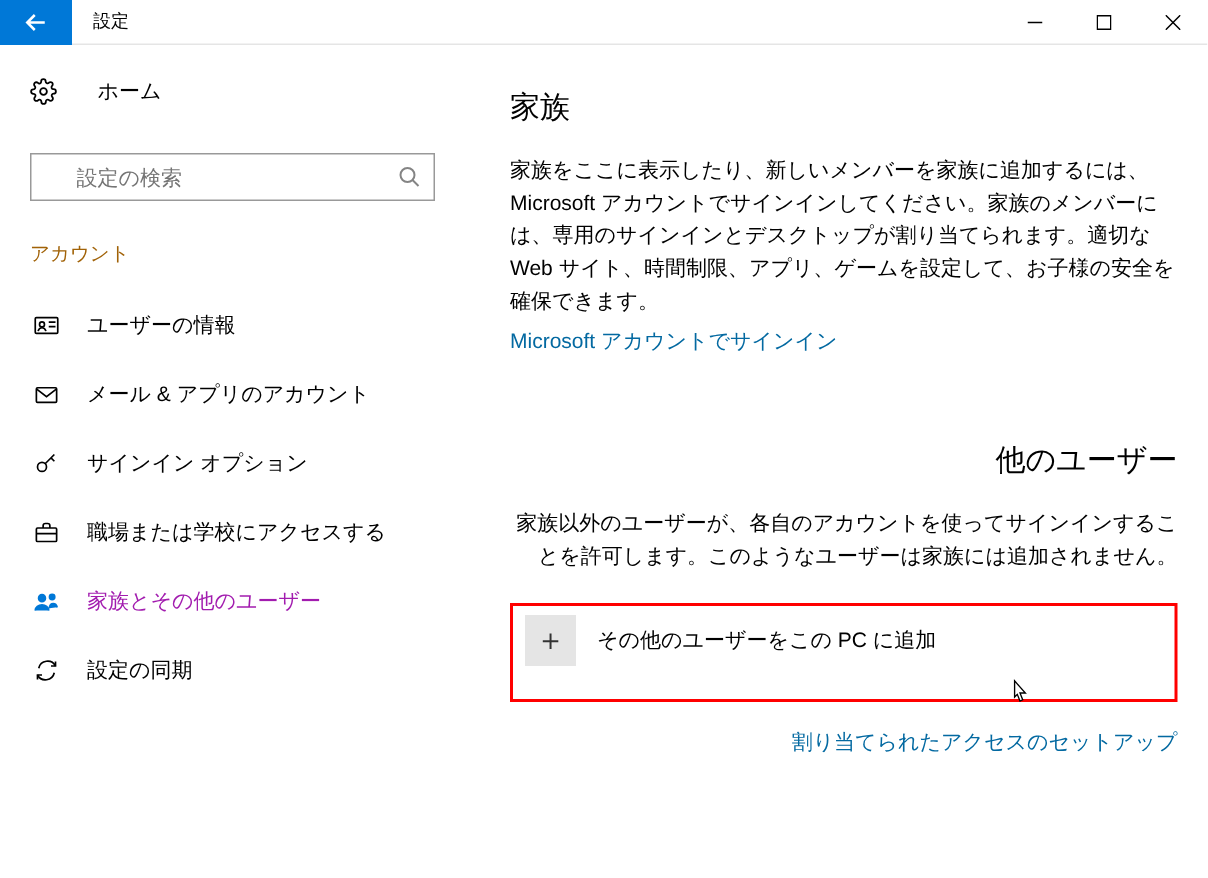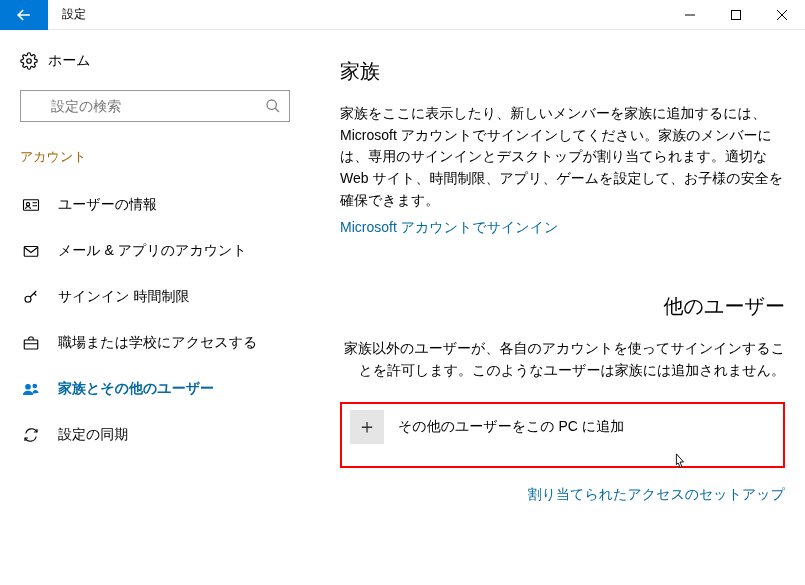--- a/index.html
+++ b/index.html
@@ -50,22 +50,22 @@
     display: flex;
     height: calc(100% - 30px);
   }
   .sidebar {
     width: 310px;
     padding: 22px 20px 0 20px;
   }
   .home-row {
     display: flex;
     align-items: flex-end;
-    gap: 10px;
-    margin-bottom: 20px;
+    gap: 27px;
+    margin-bottom: 32px;
   }
   .home-row svg { width: 18px; height: 18px; }
   .home-row span { font-size: 14px; }
   .search-box {
     border: 1px solid #999;
     height: 32px;
     display: flex;
     align-items: center;
     padding: 0 8px;
     margin-bottom: 26px;
@@ -87,21 +87,21 @@
   .nav-item {
     display: flex;
     align-items: center;
     gap: 18px;
     height: 46px;
     padding-left: 2px;
     font-size: 14px;
     cursor: default;
   }
   .nav-item svg { width: 18px; height: 18px; flex-shrink: 0; }
-  .nav-item.active { color: #0369a1; font-weight: bold; }
+  .nav-item.active { color: #a21caf; }
   .nav-item.active svg { stroke: #0078d7; fill: #0078d7; }
   .content {
     flex: 1;
     padding: 28px 20px 0 30px;
   }
   h1.section-heading {
     font-size: 20px;
     font-weight: 400;
     margin-bottom: 18px;
   }
@@ -208,21 +208,21 @@
           <rect x="3" y="6" width="18" height="13" rx="1"></rect>
           <path d="M3 7l9 7 9-7"></path>
         </svg>
       <span>メール &amp; アプリのアカウント</span>
     </div>
     <div class="nav-item">
       <svg viewBox="0 0 24 24" fill="none" stroke="#000" stroke-width="1.5">
           <circle cx="8" cy="15" r="4"></circle>
           <path d="M11 12l8-8M16 7l3 3"></path>
         </svg>
-      <span>サインイン 時間制限</span>
+      <span>サインイン オプション</span>
     </div>
     <div class="nav-item">
       <svg viewBox="0 0 24 24" fill="none" stroke="#000" stroke-width="1.5">
           <rect x="3" y="8" width="18" height="12" rx="1"></rect>
           <path d="M9 8V6a2 2 0 012-2h2a2 2 0 012 2v2M3 13h18"></path>
         </svg>
       <span>職場または学校にアクセスする</span>
     </div>
     <div class="nav-item active">
       <svg viewBox="0 0 24 24" fill="none" stroke="#0078d7" stroke-width="1.6">

